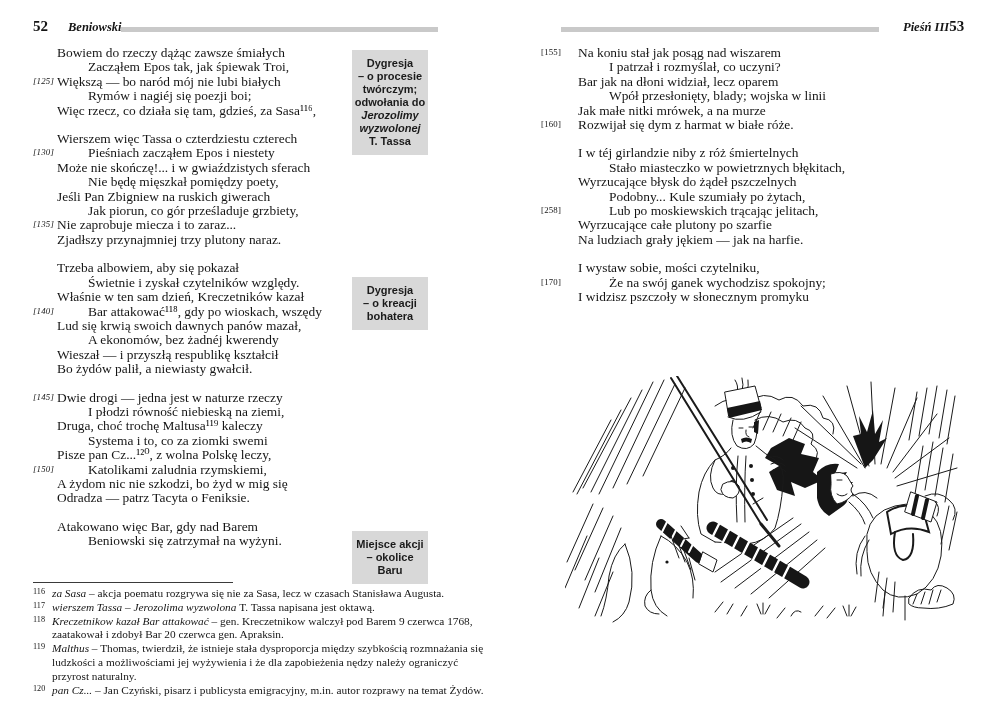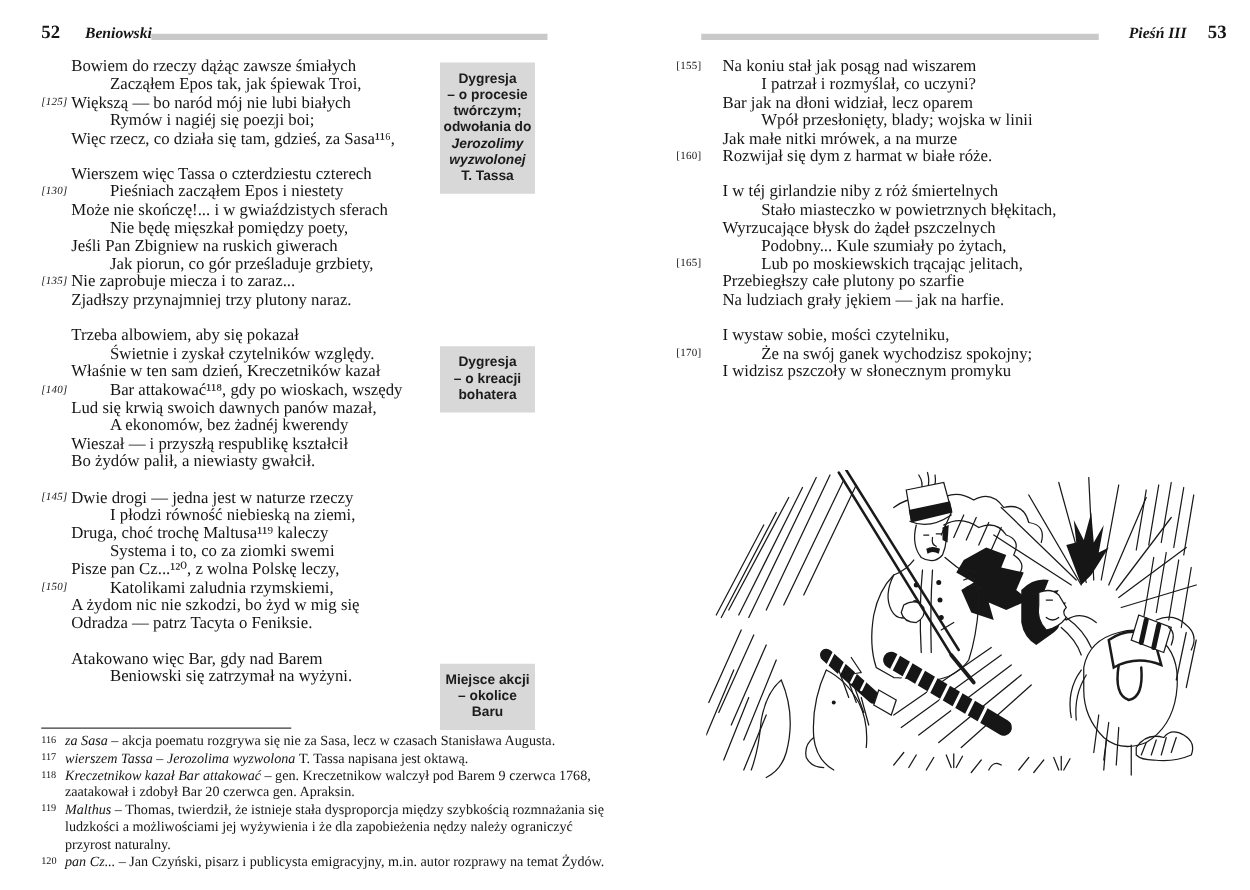--- a/index.html
+++ b/index.html
@@ -6,21 +6,21 @@
   .page{position:relative;width:1000px;height:712px;background:#fff;overflow:hidden;
         font-family:"Liberation Serif","DejaVu Serif",serif;color:#151515;}
 
   
   .runhead{position:absolute;top:17px;white-space:nowrap;}
   .runhead .pnum{font-weight:bold;font-size:15px;}
   .runhead .rtitle{font-weight:bold;font-style:italic;font-size:12.5px;}
   #head-left{left:33px;}
   #head-left .rtitle{margin-left:20px;}
   #head-right{left:903px;}
-  #head-right .pnum{margin-left:17px;}
+  #head-right .pnum{margin-left:0;}
   .bar{position:absolute;top:27px;height:5px;background:#c9c9c9;}
   #bar-left{left:121px;width:317px;}
   #bar-right{left:561px;width:318px;}
 
   
   .poem{position:absolute;font-size:13.4px;line-height:14.4px;}
   #left-poem{left:57px;top:46px;width:305px;}
   #right-poem{left:578px;top:46px;width:345px;}
   .stanza{margin-bottom:14px;}
   .line{position:relative;white-space:nowrap;}
@@ -148,23 +148,23 @@
         <div class="line"><span class="ltext">Bar jak na dłoni widział, lecz oparem</span></div>
         <div class="line ind"><span class="ltext">Wpół przesłonięty, blady; wojska w linii</span></div>
         <div class="line"><span class="ltext">Jak małe nitki mrówek, a na murze</span></div>
         <div class="line"><span class="lnum">[160]</span><span class="ltext">Rozwijał się dym z harmat w białe róże.</span></div>
       </div>
       <div class="stanza">
         <div class="line"><span class="ltext">I w téj girlandzie niby z róż śmiertelnych</span></div>
         <div class="line ind"><span class="ltext">Stało miasteczko w powietrznych błękitach,</span></div>
         <div class="line"><span class="ltext">Wyrzucające błysk do żądeł pszczelnych</span></div>
         <div class="line ind"><span class="ltext">Podobny... Kule szumiały po żytach,</span></div>
-        <div class="line"><span class="lnum">[165]</span></div>
+        <div class="line"><span class="lnum">[258]</span></div>
         <div class="line ind"><span class="ltext">Lub po moskiewskich trącając jelitach,</span></div>
-        <div class="line"><span class="ltext">Przebiegłszy całe plutony po szarfie</span></div>
+        <div class="line"><span class="ltext">Wyrzucające całe plutony po szarfie</span></div>
         <div class="line"><span class="ltext">Na ludziach grały jękiem — jak na harfie.</span></div>
       </div>
       <div class="stanza">
         <div class="line"><span class="ltext">I wystaw sobie, mości czytelniku,</span></div>
         <div class="line ind"><span class="lnum">[170]</span><span class="ltext">Że na swój ganek wychodzisz spokojny;</span></div>
         <div class="line"><span class="ltext">I widzisz pszczoły w słonecznym promyku</span></div>
       </div>
     </section>
 
   <figure id="illustration">

